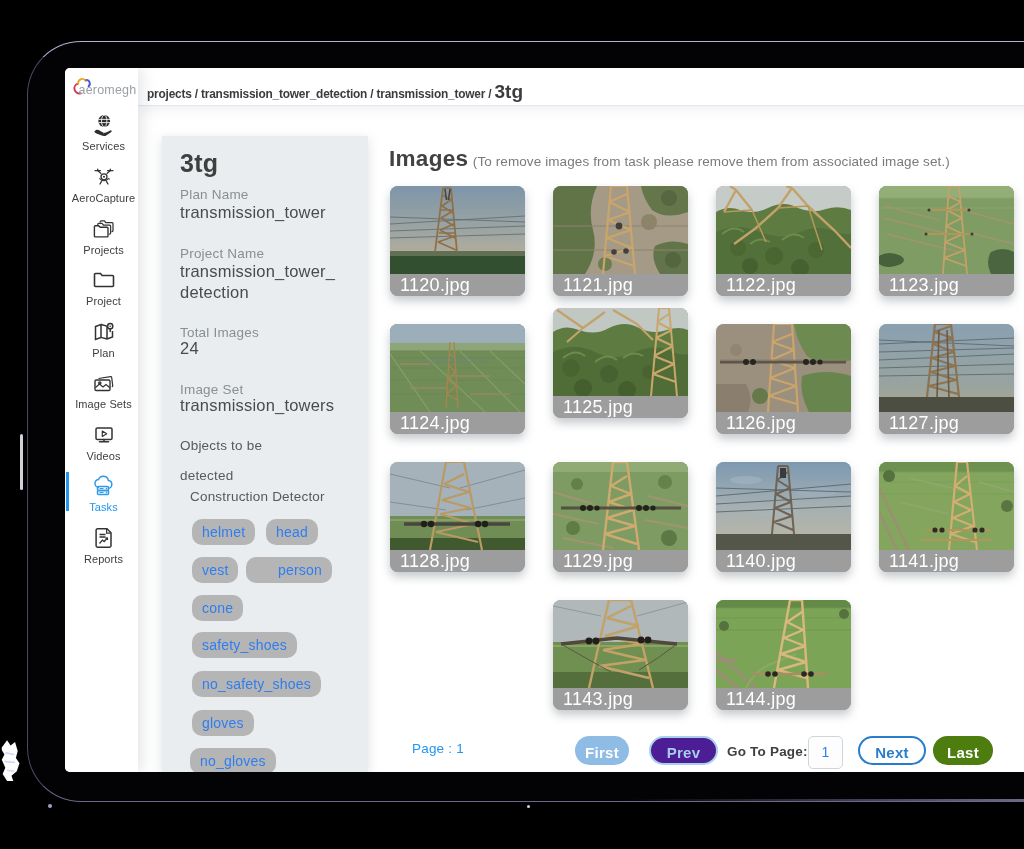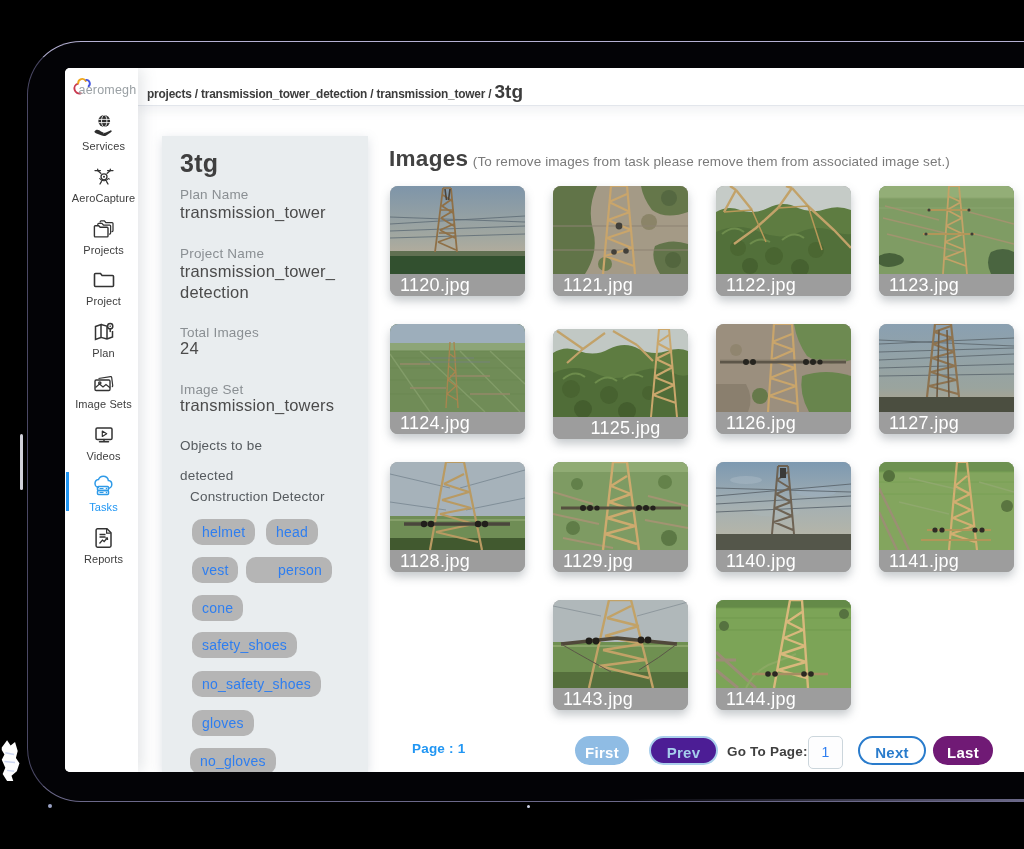--- a/index.html
+++ b/index.html
@@ -47,30 +47,30 @@
   .heading b { font-size:22.5px; font-weight:bold; letter-spacing:.3px; }
   .heading span { font-size:13.5px; color:#7a7a7a; font-weight:normal; letter-spacing:.1px; }
 
   .card { position:absolute; width:135px; height:110px; border-radius:8px;
     box-shadow:0 5px 10px rgba(90,100,110,.35); overflow:hidden; background:#9d9d9d; }
   .card svg.th { position:absolute; left:0; top:0; width:135px; height:88px; }
   .card .cap { position:absolute; left:0; bottom:0; width:135px; height:22px; background:#9d9d9d;
     color:#fff; font-size:18px; line-height:22px; padding-left:10px; letter-spacing:.3px; }
 
   
-  .pgtxt { position:absolute; left:327px; top:673px; color:#2196f3; font-size:13.5px; font-weight:bold; letter-spacing:.2px;padding-left:20px; }
+  .pgtxt { position:absolute; left:327px; top:673px; color:#2196f3; font-size:13.5px; font-weight:normal; letter-spacing:.2px;padding-left:20px; }
   .btn { position:absolute; top:668px; height:29px; border-radius:17px; font-size:15px; font-weight:bold;
     text-align:center; letter-spacing:.3px; }
   .b-first { left:510px; width:54px; background:#8fbce4; color:#fff; line-height:33px; }
   .b-prev { left:584px; width:69px; background:#4c1d95; border:2px solid #aacfec; color:#a5cdec; line-height:29px; }
   .gtp { position:absolute; left:662px; top:676px; color:#3f3f3f; font-size:13.5px; font-weight:bold; letter-spacing:.2px; }
   .ipt { position:absolute; left:743px; top:668px; width:35px; height:33px; background:#fdfdfe;
     border:1px solid #ccd6dc; border-radius:5px; color:#2e7ef0; font-size:14px; text-align:center; line-height:31px; }
   .b-next { left:793px; width:68px; background:#fff; border:2px solid #2a7ccc; color:#2a7ccc; line-height:29px; }
-  .b-last { left:868px; width:60px; background:#701a75; color:#fff; line-height:33px; }
+  .b-last { left:868px; width:60px; background:#4d7c0f; color:#fff; line-height:33px; }
 
   .notch { position:absolute; left:480px; top:768px; width:440px; height:9px; background:#000; z-index:50; }
   .blob { position:absolute; left:0px; top:734px; width:23px; height:48px; z-index:60; }
   .sliver { position:absolute; left:20px; top:434px; width:2.5px; height:56px; background:#e8e8f2; border-radius:2px; z-index:60; opacity:.9; }
 </style>
 </head>
 <body>
 <div class="stage">
   <div class="tablet">
     <div class="screen">
@@ -160,21 +160,21 @@
           <rect width="135" height="19" fill="#9daebb"></rect>
           <rect y="19" width="135" height="8" fill="#8da577"></rect>
           <path d="M0 27 h135 M0 34 h135 M0 44 h135 M0 56 h135 M0 70 h135" stroke="#6b8752" stroke-width="1"></path>
           <path d="M0 30 L40 88 M30 27 L95 88 M70 27 L130 88 M100 27 L135 60" stroke="#829c68" stroke-width="1.4"></path>
           <path d="M10 40 h30 M60 52 h40 M20 64 h36 M80 70 h40" stroke="#95896a" stroke-width="1.6"></path>
           <path d="M60 18 L56 84 M64 18 L68 84 M57 70 L67 76 M58 56 L66 62 M59 42 L66 48 M60 30 L65 34 M57 70 L66 62 M58 56 L65 48" stroke="#a8854f" stroke-width="1.4" fill="none"></path>
           <path d="M40 34 h44 M30 38 h70" stroke="#77808a" stroke-width=".7"></path>
         </svg>
         <div class="cap">1124.jpg</div>
       </div>
-      <div class="card" style="left:488px;top:261px;text-align:center;">
+      <div class="card" style="left:488px;top:240px;">
         <svg class="th" viewBox="0 0 135 88" preserveAspectRatio="none">
           <rect width="135" height="26" fill="#c1c8c4"></rect>
           <path d="M0 24 q12 -8 26 -2 q16 6 30 -2 q16 -8 30 0 q14 7 28 2 q12 -4 21 0 V88 H0 z" fill="#5e7c41"></path>
           <path d="M0 44 q22 -10 42 0 q20 10 40 0 q20 -9 38 0 q8 4 15 2 V88 H0 z" fill="#506d38"></path>
           <circle cx="18" cy="60" r="9" fill="#496431"></circle>
             <circle cx="56" cy="66" r="9" fill="#476230"></circle>
             <circle cx="30" cy="80" r="9" fill="#445e2e"></circle>
             <circle cx="74" cy="82" r="9" fill="#445e2e"></circle>
             <circle cx="96" cy="64" r="7" fill="#496431"></circle>
           <path d="M10 50 q12 -10 22 -2 M42 54 q12 -10 22 -2 M70 50 q10 -8 20 -2" stroke="#6d8c4c" stroke-width="2" fill="none"></path>

